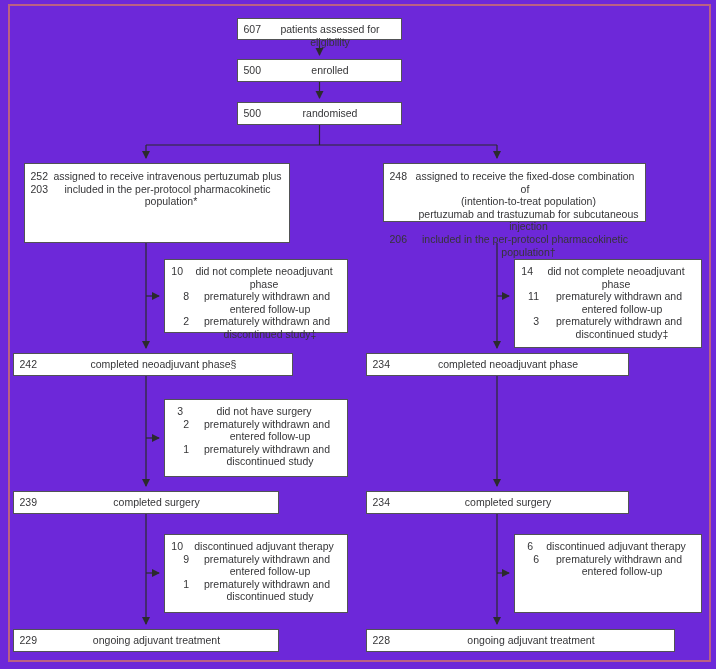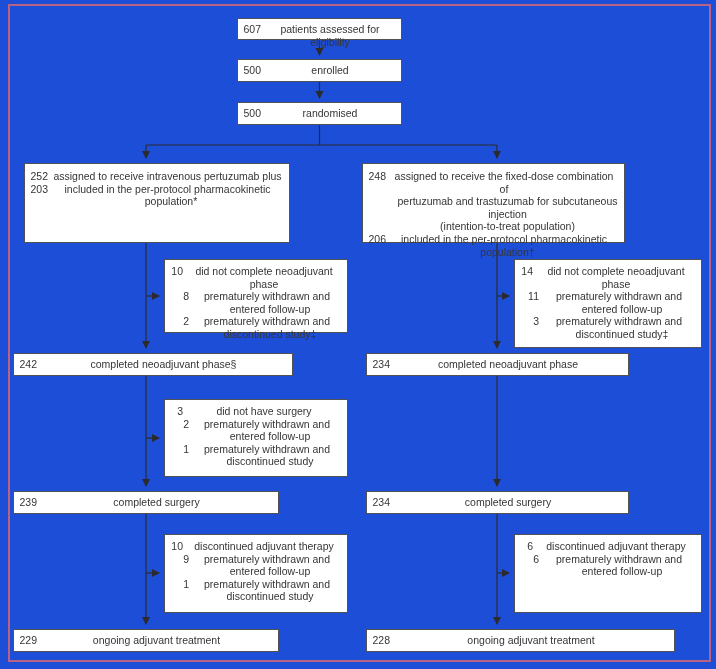--- a/index.html
+++ b/index.html
@@ -1,17 +1,17 @@
 <!DOCTYPE html>
 <html><head>
 <meta charset="utf-8">
 <style>
   html,body{margin:0;padding:0;background:#ffffff;}
   #canvas{
-    position:relative;width:716px;height:669px;background:#1d4ed8;
+    position:relative;width:716px;height:669px;background:#6d28d9;
     font-family:"Liberation Sans","DejaVu Sans",sans-serif;
     font-size:10.5px;color:#353537;overflow:hidden;
   }
   #frame{
     position:absolute;left:8px;top:4px;width:699px;height:654px;
     border:2px solid #bb6183;pointer-events:none;
   }
   #connectors{position:absolute;left:0;top:0;width:716px;height:669px;}
   .box{
     position:absolute;background:#ffffff;border:1px solid #515255;
@@ -97,32 +97,32 @@
     <div class="ln n0">
       <span class="num">203</span>
       <span class="txt">included in the per-protocol pharmacokinetic</span>
     </div>
     <div class="ln c0">
       <span class="num"></span>
       <span class="txt">population*</span>
     </div>
   </div>
 
-  <div class="box arm" style="left:351px;top:163px;width:263px;height:80px">
+  <div class="box arm" style="left:372px;top:163px;width:263px;height:59px">
     <div class="ln n0">
       <span class="num">248</span>
       <span class="txt">assigned to receive the fixed-dose combination of</span>
     </div>
     <div class="ln c0">
       <span class="num"></span>
+      <span class="txt">(intention-to-treat population)</span>
+    </div>
+    <div class="ln c0">
+      <span class="num"></span>
       <span class="txt">pertuzumab and trastuzumab for subcutaneous injection</span>
-    </div>
-    <div class="ln c0">
-      <span class="num"></span>
-      <span class="txt">(intention-to-treat population)</span>
     </div>
     <div class="ln n0">
       <span class="num">206</span>
       <span class="txt">included in the per-protocol pharmacokinetic</span>
     </div>
     <div class="ln c0">
       <span class="num"></span>
       <span class="txt">population†</span>
     </div>
   </div>

